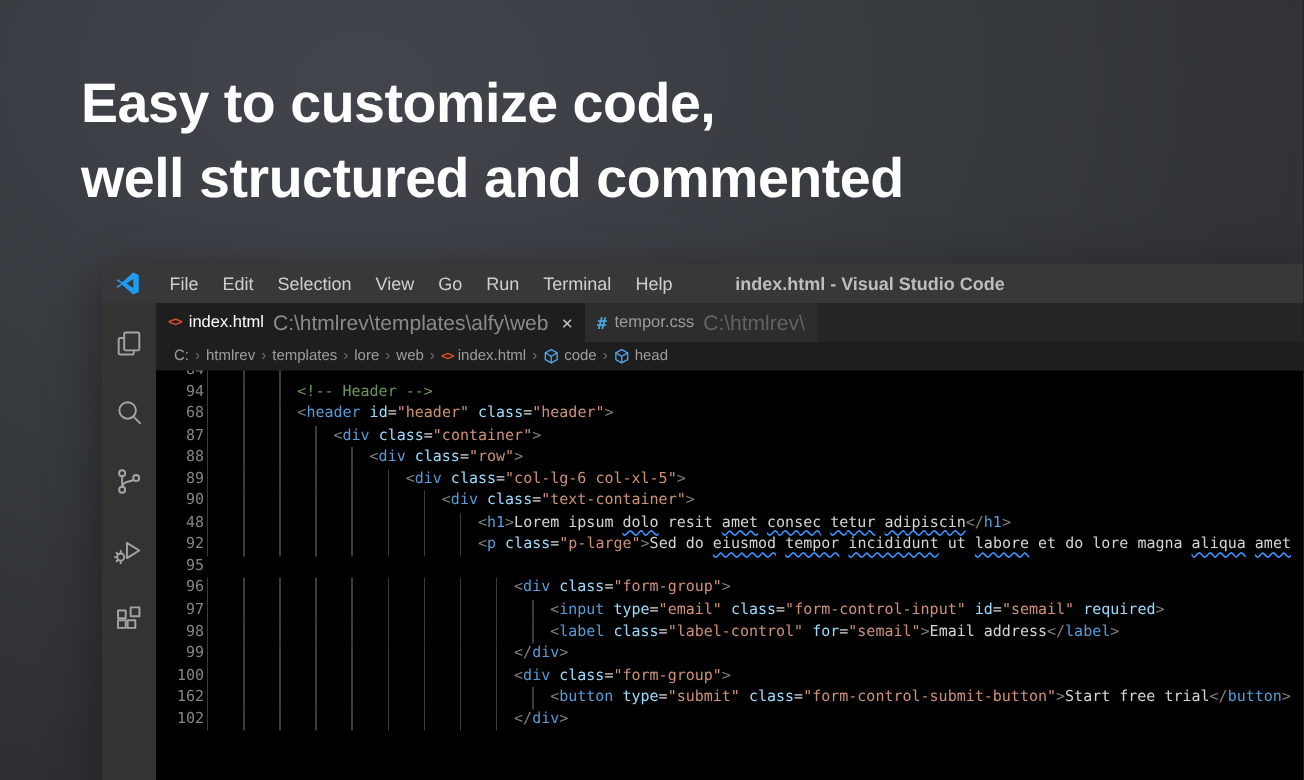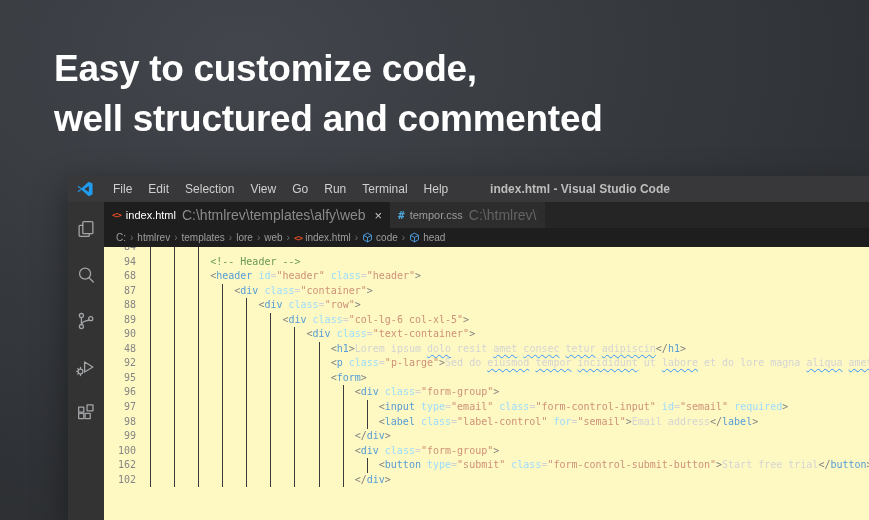--- a/index.html
+++ b/index.html
@@ -38,25 +38,25 @@
   .tab.active .tpath{color:#8a8a8a;}
   .tab.inactive .tpath{color:#636363;}
   .tclose{margin-left:auto;color:#c5c5c5;font-size:13px;line-height:13px;}
   .breadcrumb{flex:none;height:19px;background:#1e1e1e;display:flex;align-items:center;
     padding-left:10px;font-size:10px;color:#9d9d9d;white-space:nowrap;}
   .bc-item{display:flex;align-items:center;margin:0 2px;}
   .bc-sep{color:#6e6e6e;margin:0 2px;font-size:10px;}
   .bc-ic-html{color:#e44d26;font-family:"DejaVu Sans Mono",monospace;font-weight:700;font-size:8.5px;letter-spacing:-1px;margin-right:3px;}
   .bc-ic-el{display:flex;margin-right:3px;}
   
-  .editor{flex:1;position:relative;overflow:hidden;background:#fef9c3;}
+  .editor{flex:1;position:relative;overflow:hidden;background:#000000;}
   .lines{position:absolute;top:-7px;left:0;right:0;}
   .line{display:flex;height:14.55px;font:10px/14.55px "DejaVu Sans Mono",monospace;}
   .ln{flex:none;width:32px;text-align:right;color:#858585;}
-  .code{margin-left:14px;white-space:pre;flex:none;
+  .code{margin-left:2px;white-space:pre;flex:none;
     min-width:calc(var(--g) * 1ch + 2px);
     background-image:repeating-linear-gradient(to right,#3b3b3b 0 1px,transparent 1px 4ch);
     background-size:calc(var(--g) * 1ch) 100%;background-repeat:no-repeat;text-align:right;}
   .tk-p{color:#808080}
   .tk-t{color:#569cd6}
   .tk-a{color:#9cdcfe}
   .tk-e{color:#d4d4d4}
   .tk-v{color:#ce9178}
   .tk-x{color:#d4d4d4}
   .tk-c{color:#6a9955}
@@ -219,21 +219,20 @@
               <div class="line" style="--g: 30;">
                 <span class="ln">48</span>
                 <span class="code">                              <span class="tk-p">&lt;</span><span class="tk-t">h1</span><span class="tk-p">&gt;</span><span class="tk-x">Lorem ipsum </span><span class="tk-m">dolo</span><span class="tk-x"> resit </span><span class="tk-m">amet</span><span class="tk-x"> </span><span class="tk-m">consec</span><span class="tk-x"> </span><span class="tk-m">tetur</span><span class="tk-x"> </span><span class="tk-m">adipiscin</span><span class="tk-p">&lt;/</span><span class="tk-t">h1</span><span class="tk-p">&gt;</span></span>
               </div>
               <div class="line" style="--g: 30;">
                 <span class="ln">92</span>
                 <span class="code">                              <span class="tk-p">&lt;</span><span class="tk-t">p</span><span class="tk-x"> </span><span class="tk-a">class</span><span class="tk-e">=</span><span class="tk-v">"p-large"</span><span class="tk-p">&gt;</span><span class="tk-x">Sed do </span><span class="tk-m">eiusmod</span><span class="tk-x"> </span><span class="tk-m">tempor</span><span class="tk-x"> </span><span class="tk-m">incididunt</span><span class="tk-x"> ut </span><span class="tk-m">labore</span><span class="tk-x"> et do lore magna </span><span class="tk-m">aliqua</span><span class="tk-x"> </span><span class="tk-m">amet</span><span class="tk-x"> </span></span>
               </div>
               <div class="line" style="--g: 30;">
                 <span class="ln">95</span>
-                <span class="code">                              <span class="tk-p">&lt;</span><span class="tk-t">form</span><span class="tk-p">&gt;</span></span>
               </div>
               <div class="line" style="--g: 34;">
                 <span class="ln">96</span>
                 <span class="code">                                  <span class="tk-p">&lt;</span><span class="tk-t">div</span><span class="tk-x"> </span><span class="tk-a">class</span><span class="tk-e">=</span><span class="tk-v">"form-group"</span><span class="tk-p">&gt;</span></span>
               </div>
               <div class="line" style="--g: 38;">
                 <span class="ln">97</span>
                 <span class="code">                                      <span class="tk-p">&lt;</span><span class="tk-t">input</span><span class="tk-x"> </span><span class="tk-a">type</span><span class="tk-e">=</span><span class="tk-v">"email"</span><span class="tk-x"> </span><span class="tk-a">class</span><span class="tk-e">=</span><span class="tk-v">"form-control-input"</span><span class="tk-x"> </span><span class="tk-a">id</span><span class="tk-e">=</span><span class="tk-v">"semail"</span><span class="tk-x"> </span><span class="tk-a">required</span><span class="tk-p">&gt;</span></span>
               </div>
               <div class="line" style="--g: 38;">

